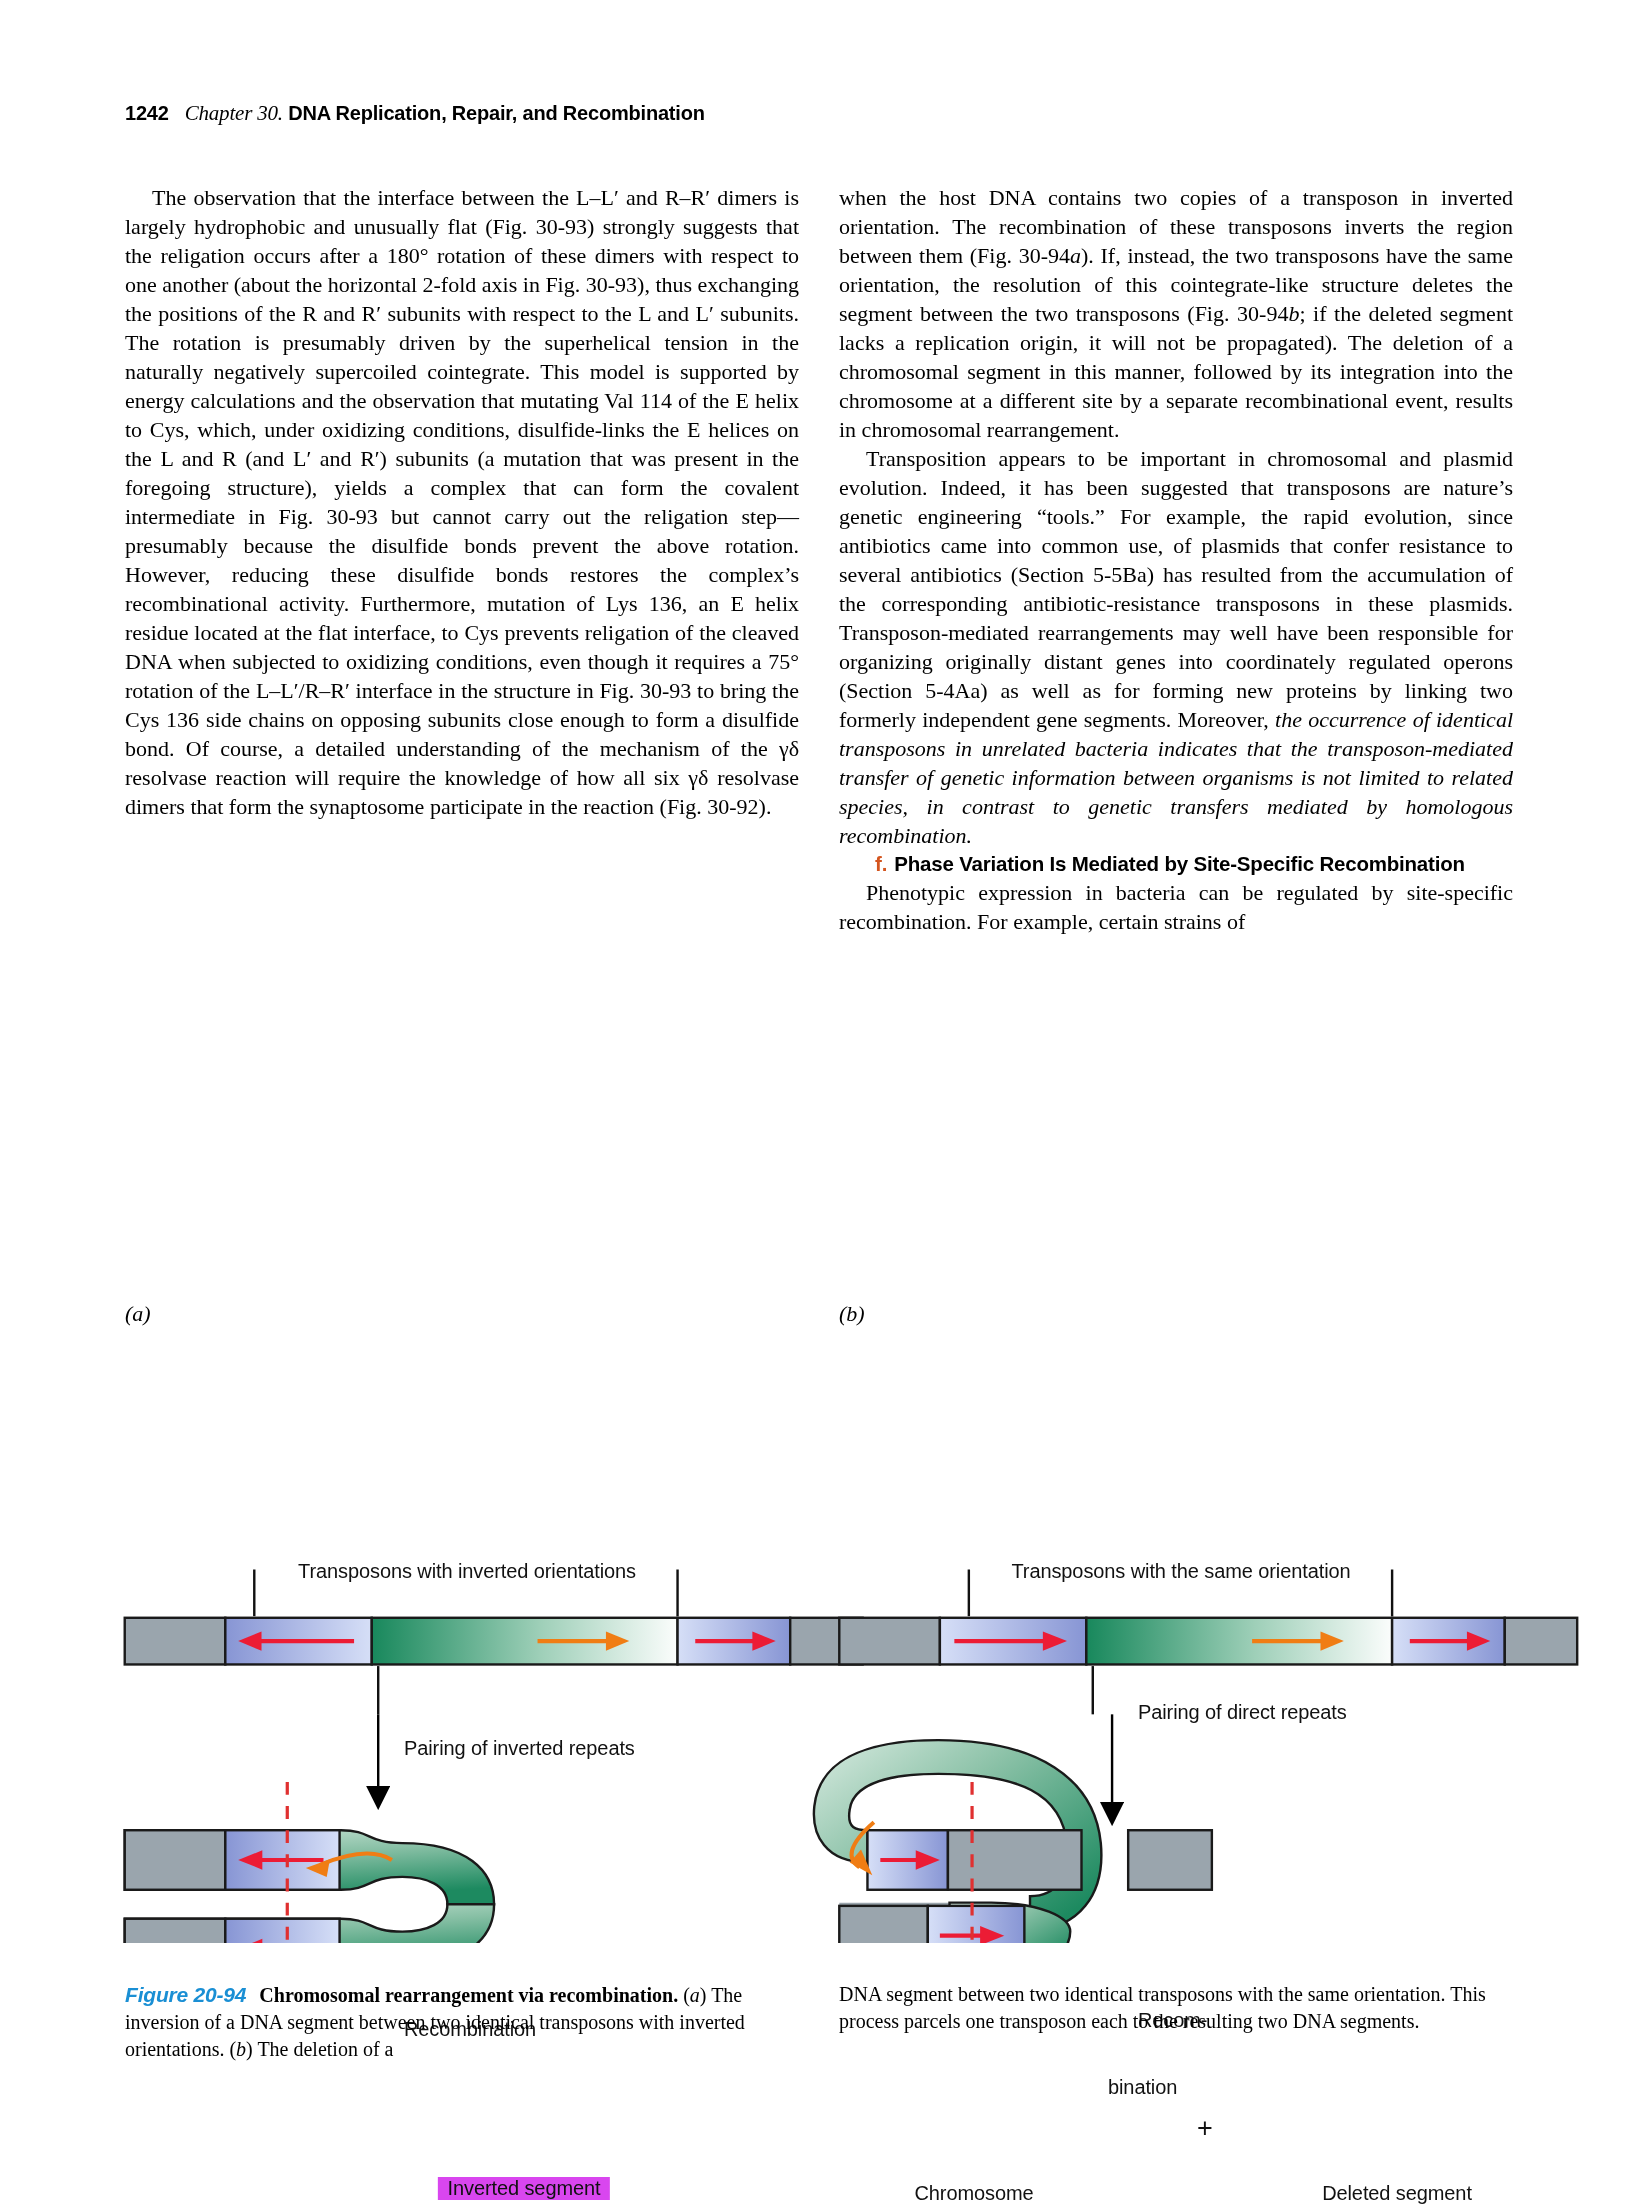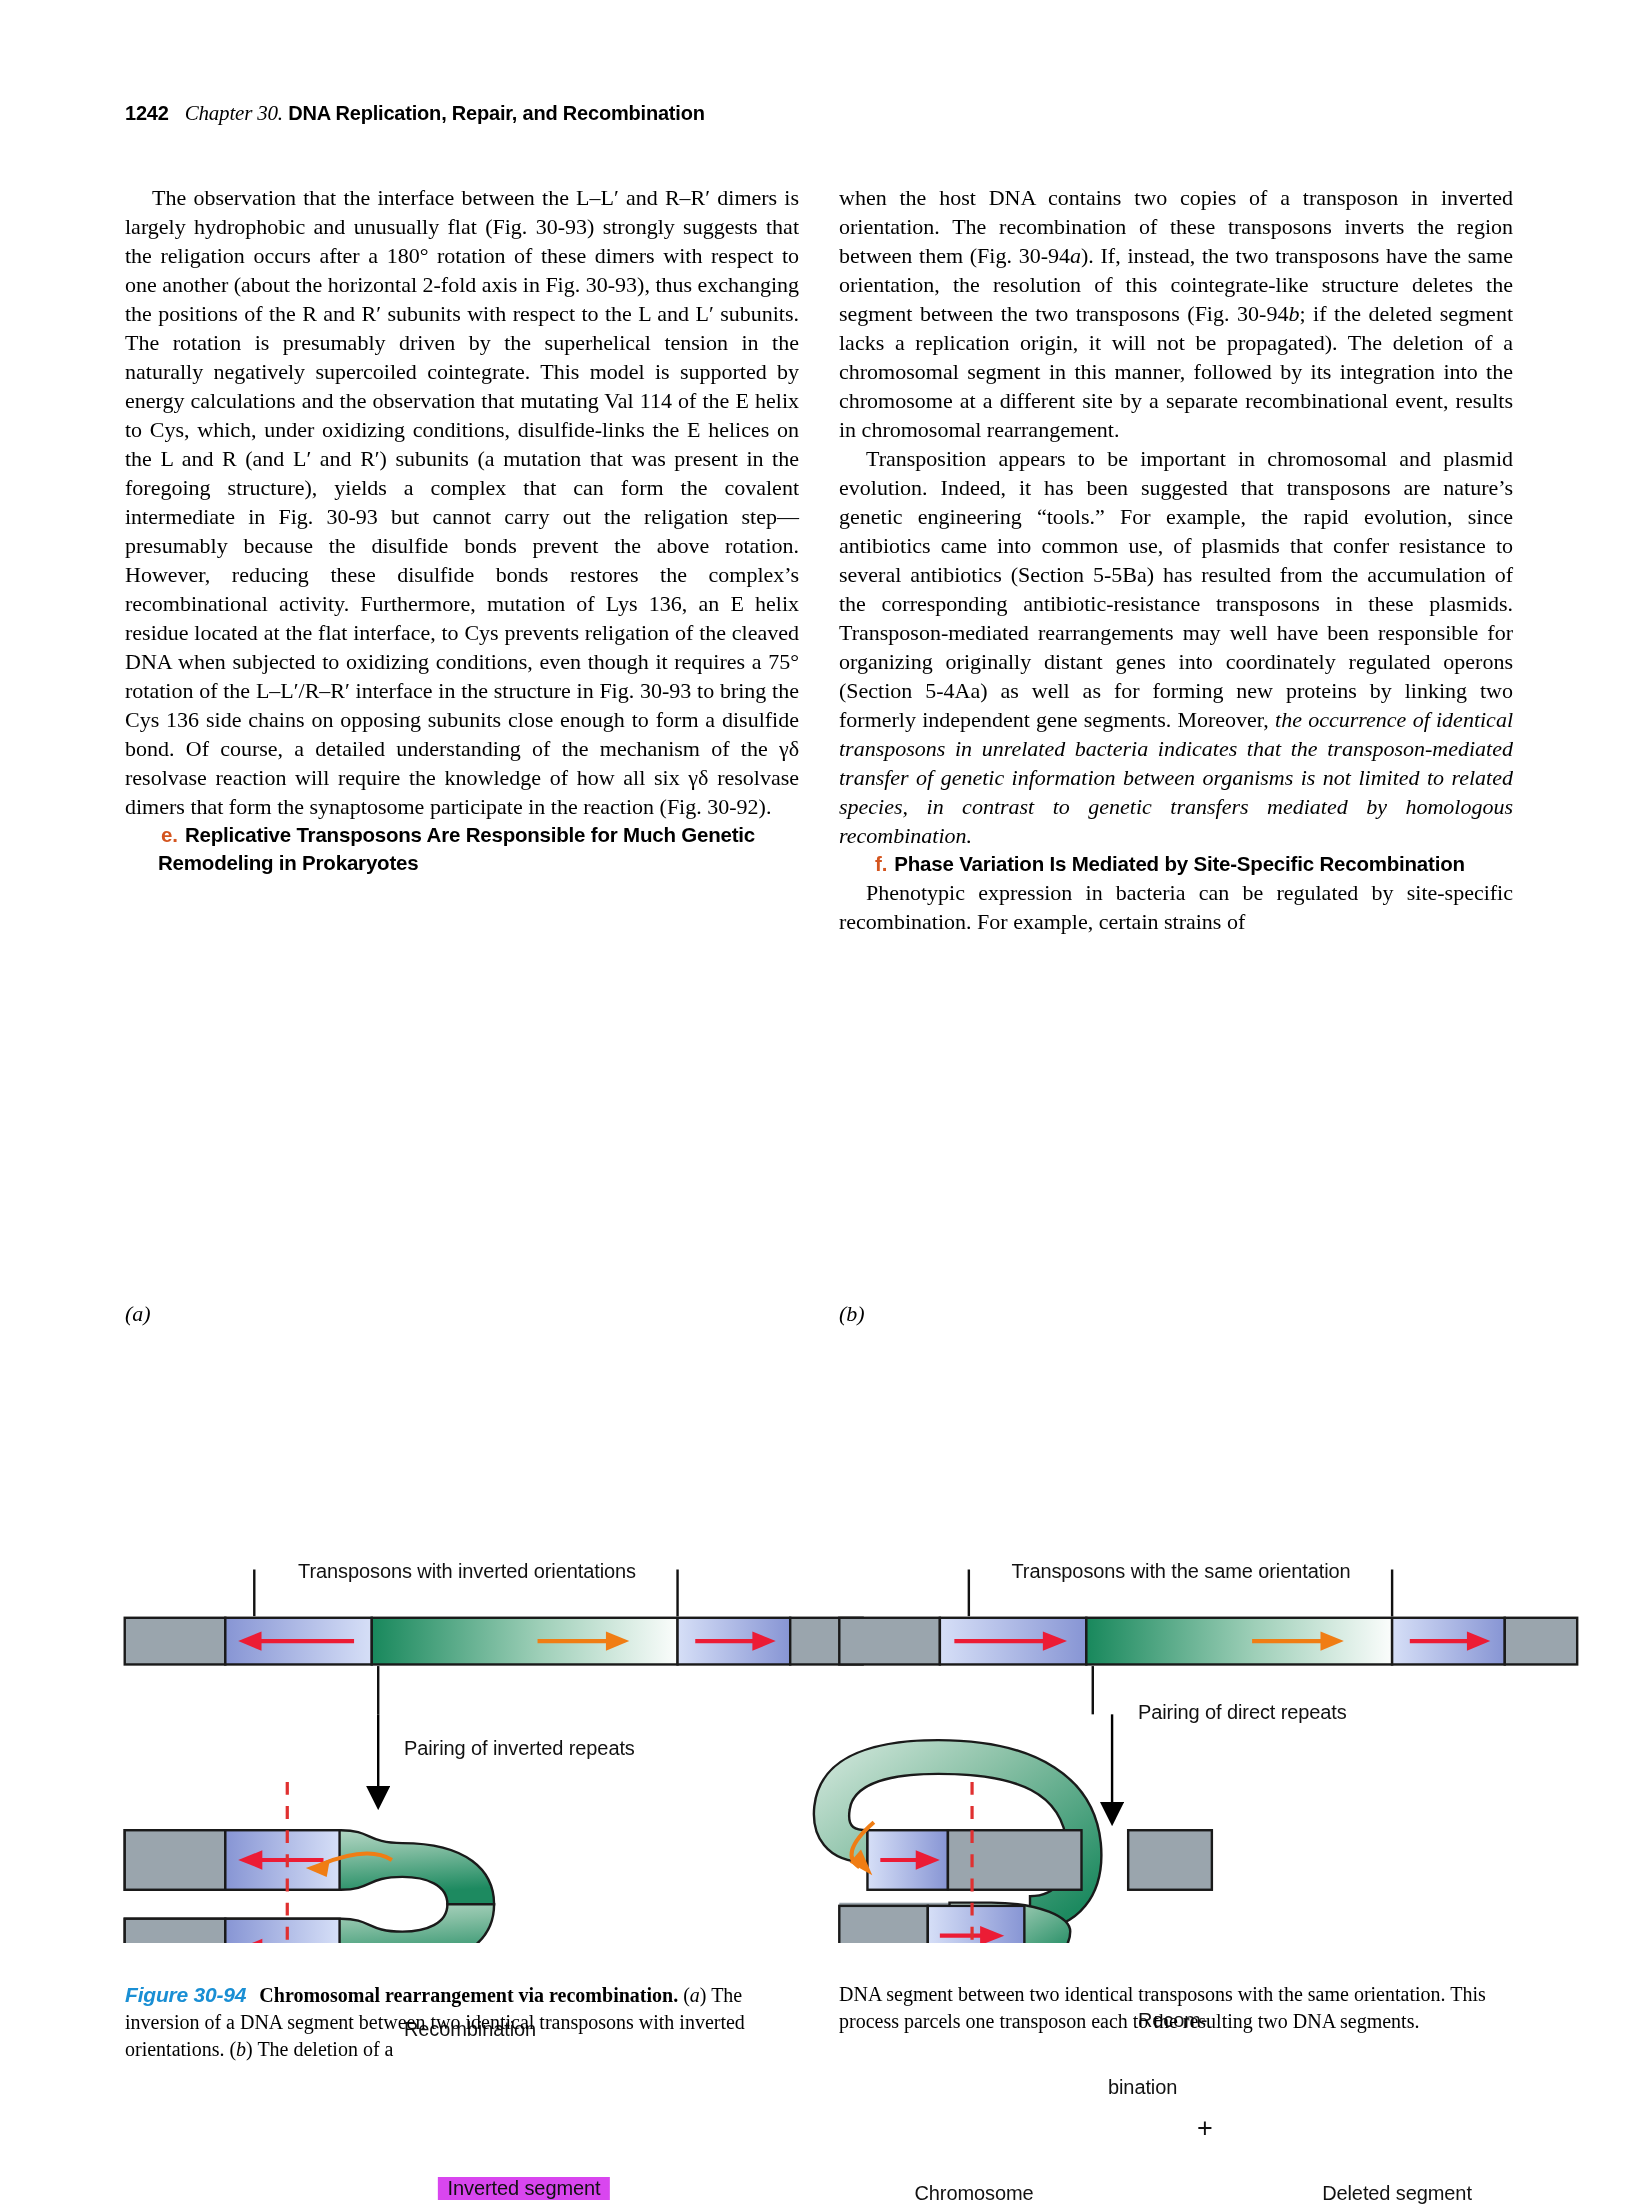--- a/index.html
+++ b/index.html
@@ -118,21 +118,20 @@
 </head>
 <body>
 
 <div class="running-head">
   <span class="folio">1242</span><span class="sp"></span><span class="chap">Chapter 30.</span> <span>DNA Replication, Repair, and Recombination</span>
 </div>
 
 <div class="col left">
   <p>The observation that the interface between the L–L′ and R–R′ dimers is largely hydrophobic and unusually flat (Fig. 30-93) strongly suggests that the religation occurs after a 180° rotation of these dimers with respect to one another (about the horizontal 2-fold axis in Fig. 30-93), thus exchanging the positions of the R and R′ subunits with respect to the L and L′ subunits. The rotation is presumably driven by the superhelical tension in the naturally negatively supercoiled cointegrate. This model is supported by energy calculations and the observation that mutating Val 114 of the E helix to Cys, which, under oxidizing conditions, disulfide-links the E helices on the L and R (and L′ and R′) subunits (a mutation that was present in the foregoing structure), yields a complex that can form the covalent intermediate in Fig. 30-93 but cannot carry out the religation step—presumably because the disulfide bonds prevent the above rotation. However, reducing these disulfide bonds restores the complex’s recombinational activity. Furthermore, mutation of Lys 136, an E helix residue located at the flat interface, to Cys prevents religation of the cleaved DNA when subjected to oxidizing conditions, even though it requires a 75° rotation of the L–L′/R–R′ interface in the structure in Fig. 30-93 to bring the Cys 136 side chains on opposing subunits close enough to form a disulfide bond. Of course, a detailed understanding of the mechanism of the γδ resolvase reaction will require the knowledge of how all six γδ resolvase dimers that form the synaptosome participate in the reaction (Fig. 30-92).</p>
 
-  <p class="subhead"><span class="letter">e.</span><span>Replicative Transposons Are Responsible for Much Genetic Remodeling in Prokaryotes</span></p>
 
 </div>
 
 <div class="col right">
   <p class="noindent"><span>when the host DNA contains two copies of a transposon in inverted orientation. The recombination of these transposons inverts the region between them (Fig. 30-94</span><i>a</i><span>). If, instead, the two transposons have the same orientation, the resolution of this cointegrate-like structure deletes the segment between the two transposons (Fig. 30-94</span><i>b</i><span>; if the deleted segment lacks a replication origin, it will not be propagated). The deletion of a chromosomal segment in this manner, followed by its integration into the chromosome at a different site by a separate recombinational event, results in chromosomal rearrangement.</span></p>
 
   <p><span>Transposition appears to be important in chromosomal and plasmid evolution. Indeed, it has been suggested that transposons are nature’s genetic engineering “tools.” For example, the rapid evolution, since antibiotics came into common use, of plasmids that confer resistance to several antibiotics (Section 5-5Ba) has resulted from the accumulation of the corresponding antibiotic-resistance transposons in these plasmids. Transposon-mediated rearrangements may well have been responsible for organizing originally distant genes into coordinately regulated operons (Section 5-4Aa) as well as for forming new proteins by linking two formerly independent gene segments. Moreover, </span><i>the occurrence of identical transposons in unrelated bacteria indicates that the transposon-mediated transfer of genetic information between organisms is not limited to related species, in contrast to genetic transfers mediated by homologous recombination.</i></p>
 
   <p class="subhead"><span class="letter">f.</span><span>Phase Variation Is Mediated by Site-Specific Recombination</span></p>
 
@@ -392,18 +391,18 @@
   <span class="fig-label center" style="left:974px; top:883px;">Chromosome</span>
   
   
 
   <span class="fig-label center" style="left:1397px; top:883px;">Deleted segment</span>
   
   
 </div>
 
 <div class="caption left">
-  <span class="fignum">Figure 30-94</span><span class="gap"></span><span class="figtitle">Chromosomal rearrangement via recombination.</span>
+  <span class="fignum">Figure 20-94</span><span class="gap"></span><span class="figtitle">Chromosomal rearrangement via recombination.</span>
   <span>(</span><i>a</i><span>) The inversion of a DNA segment between two identical transposons with inverted orientations. (</span><i>b</i><span>) The deletion of a</span>
 </div>
 
 <div class="caption right">DNA segment between two identical transposons with the same orientation. This process parcels one transposon each to the resulting two DNA segments.</div>
 
 
 </body></html>

